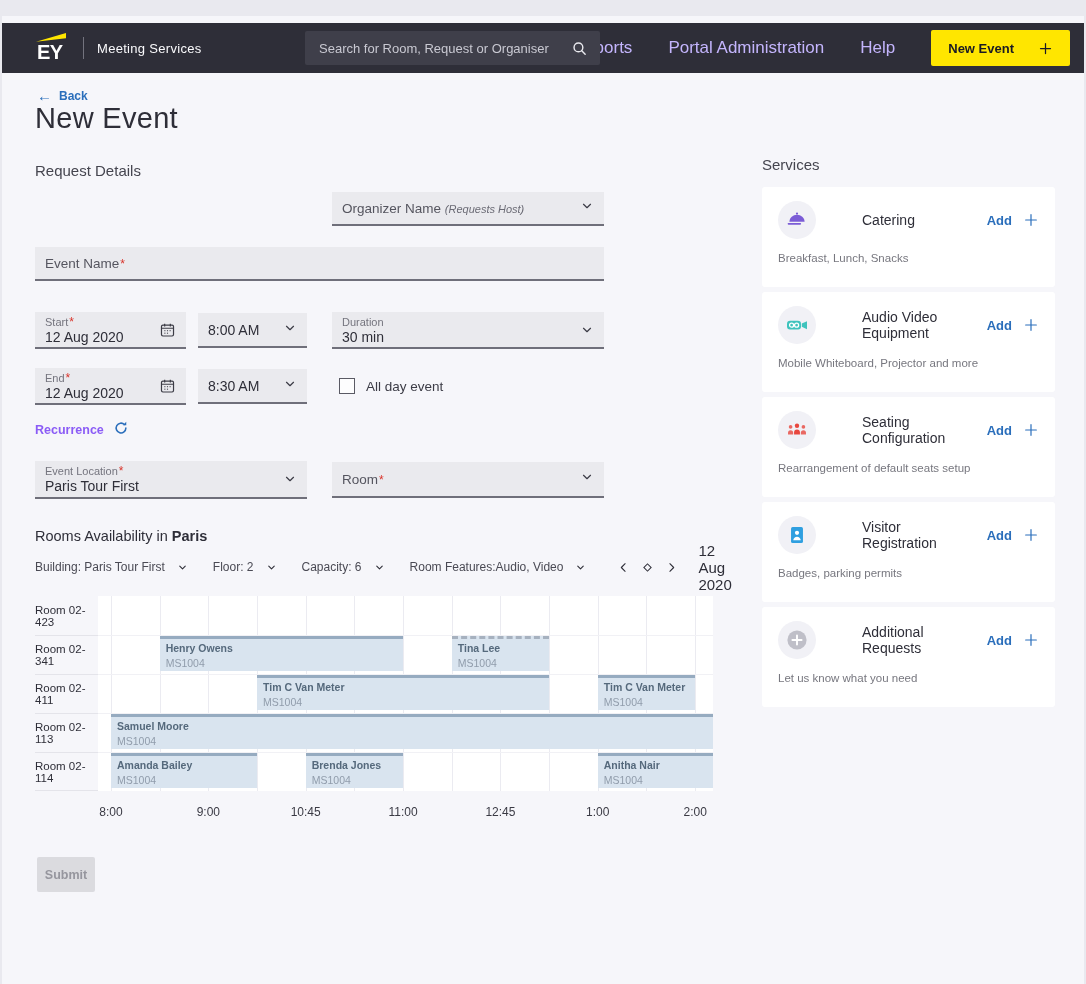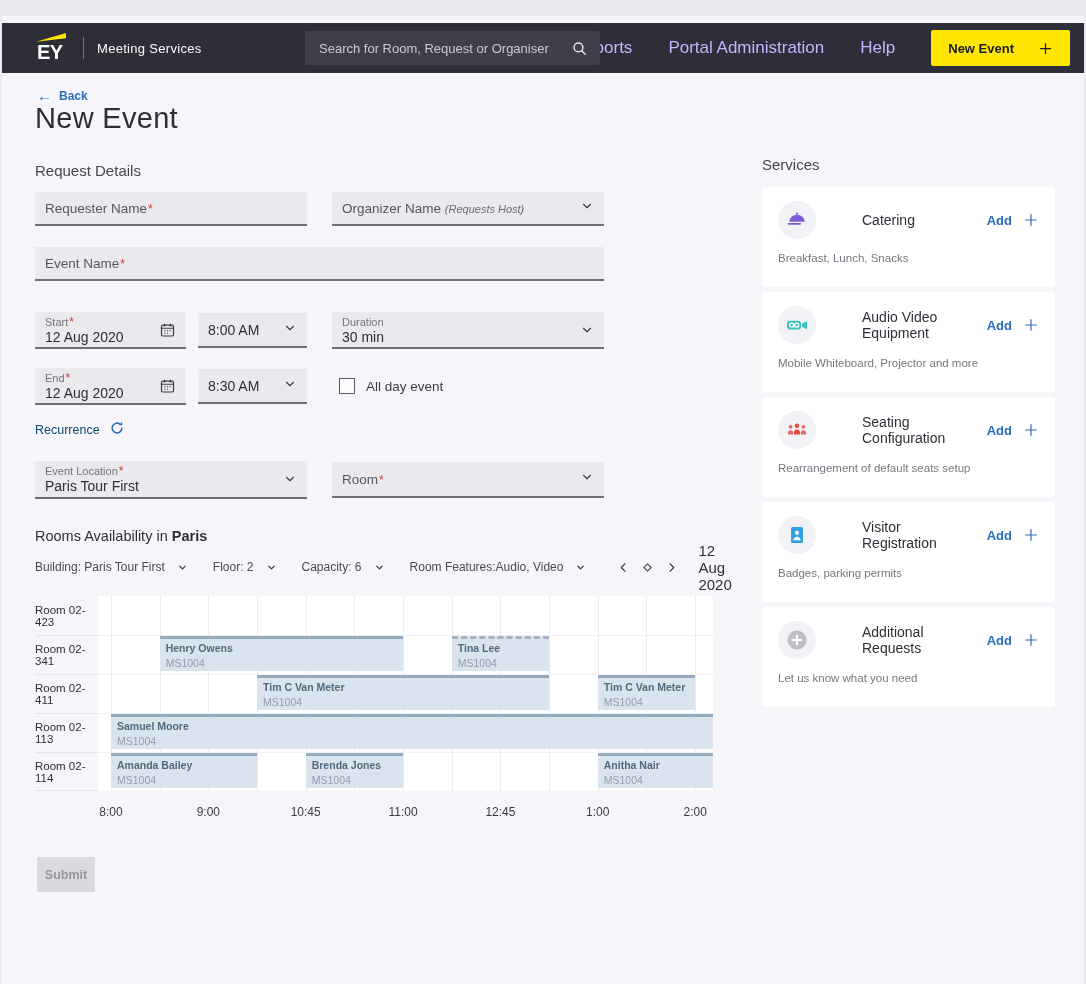--- a/index.html
+++ b/index.html
@@ -52,21 +52,21 @@
   .f-endtime   { left:196px; top:353px; width:109px; height:35px; }
   .f-location  { left:33px; top:445px; width:272px; height:38px; }
   .f-room      { left:330px; top:446px; width:272px; height:36px; }
   .time-value { font-size:14px; color:#2e2e38; }
 
   .allday { position:absolute; left:337px; top:362px; display:flex; align-items:center; cursor:pointer; }
   .checkbox { width:16px; height:16px; background:#fdfdfe; border:1.5px solid #5a5a64; margin-right:11px; }
   .allday .lbl { font-size:13.5px; color:#3c3c46; }
 
   .recurrence { position:absolute; left:33px; top:404px; display:flex; align-items:center; cursor:pointer; }
-  .recurrence .lbl { color:#0c4a6e; font-size:12.5px; font-weight:400; margin-right:9px; }
+  .recurrence .lbl { color:#8b5cf6; font-size:12.5px; font-weight:700; margin-right:9px; }
 
   
   .avail-heading { position:absolute; top:512px; left:33px; font-size:14.5px; color:#2e2e38; }
   .avail-heading b { font-weight:700; }
   .filterbar { position:absolute; left:33px; top:541px; width:678px; height:20px; display:flex; align-items:center; }
   .filter-item { display:flex; align-items:center; font-size:12px; color:#4a4a54; margin-right:25px; cursor:pointer; white-space:nowrap; }
   .filter-item svg { margin-left:6px; }
   .cal-nav { margin-left:auto; display:flex; align-items:center; }
   .cal-nav .nav-ic { display:flex; padding:0 6px; cursor:pointer; }
   .avail-date { font-size:15px; color:#2e2e38; margin-left:14px; }
@@ -141,23 +141,20 @@
     </div>
   </div>
 
   <div class="back-link">
     <span class="arrow">←</span>
     <span>Back</span>
   </div>
   <div class="page-title">New Event</div>
   <div class="sec-heading request-heading">Request Details</div>
 
-  <div class="field f-requester">
-    <span class="ph req">Requester Name</span>
-  </div>
 
   <div class="field f-organizer">
     <span class="ph"><span>Organizer Name</span> <span class="hint">(Requests Host)</span></span>
     <span class="spring"></span>
     <span><svg width="14" height="14" viewBox="0 0 24 24" fill="none" stroke="#3c3c46" stroke-width="2" stroke-linecap="round" stroke-linejoin="round">
           <path d="M6 9l6 6 6-6"></path>
         </svg></span>
   </div>
 
   <div class="field f-eventname">

